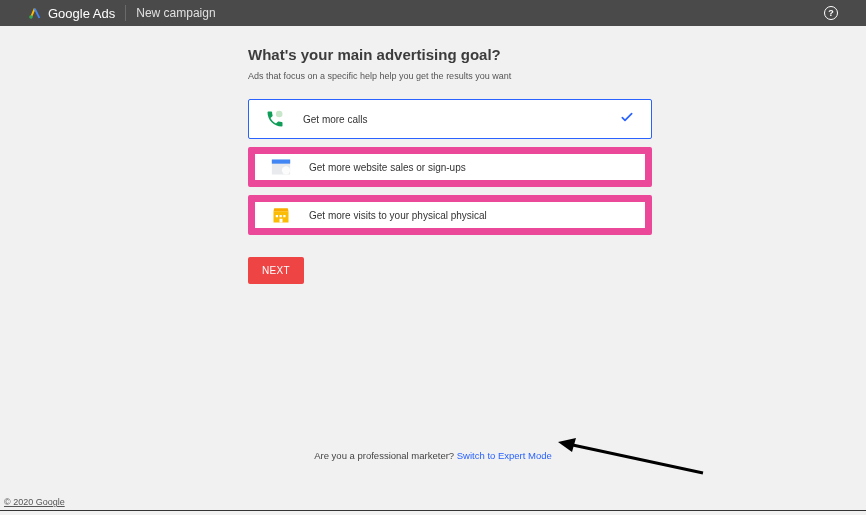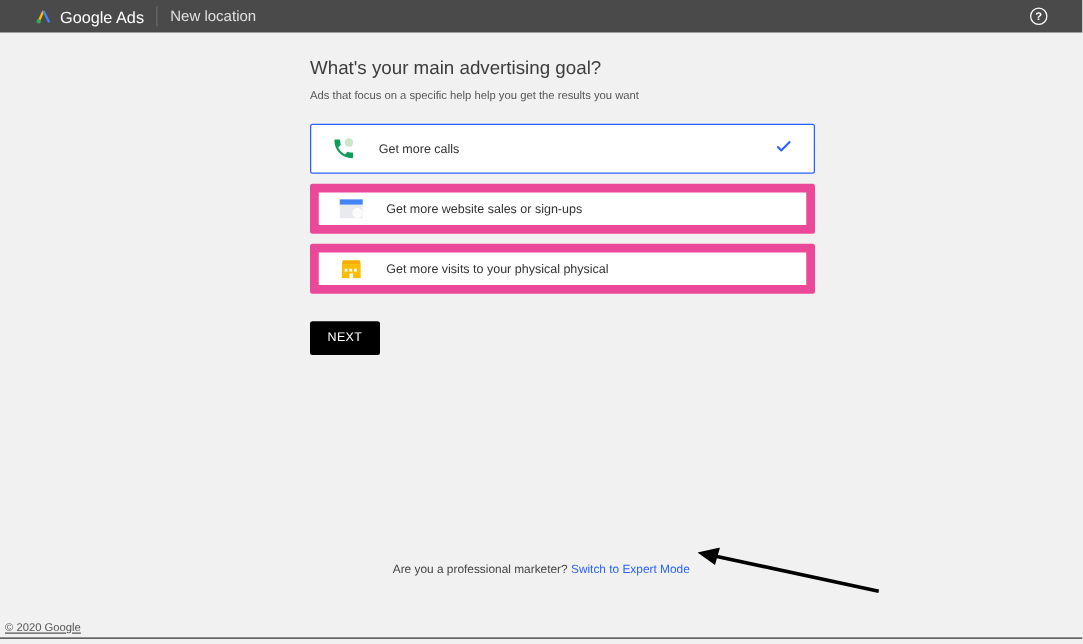--- a/index.html
+++ b/index.html
@@ -21,42 +21,42 @@
     .spacer { flex: 1; }
     .help-icon {
       width: 14px; height: 14px; border-radius: 50%;
       border: 1.5px solid #fff; display: flex; align-items: center;
       justify-content: center; font-size: 9px; color: #fff; font-weight: bold;
     }
     
     .main { padding: 20px 0 0 0; }
     .content { width: 404px; margin: 0 auto 0 248px; }
     
-    .heading { font-size: 15px; color: #3c3c3c; font-weight: 400; margin-bottom: 8px; }
+    .heading { font-size: 15px; color: #3c3c3c; font-weight: 700; margin-bottom: 8px; }
     .subheading { font-size: 9px; color: #555; margin-bottom: 18px; }
     
     .option {
       background: #fff;
       border: 7px solid #ec4899;
       border-radius: 2px;
       height: 40px;
       display: flex;
       align-items: center;
       padding: 0 16px;
       margin-bottom: 8px;
       cursor: pointer;
       position: relative;
     }
     .option.selected { border: 1.5px solid #2962ff; }
     .option-icon { width: 20px; height: 20px; display: flex; align-items: center; justify-content: center; margin-right: 18px; }
     .option-label { font-size: 10px; color: #333; text-align: center; }
     .checkmark { position: absolute; right: 16px; color: #2962ff; }
     
     .next-btn {
-      background: #000000;
+      background: #ef4444;
       color: #fff;
       border: none;
       border-radius: 2px;
       font-size: 10px;
       font-weight: 500;
       padding: 8px 14px;
       margin-top: 14px;
       cursor: pointer;
       letter-spacing: 0.3px;
     }
@@ -105,21 +105,21 @@
 <div class="topbar">
   <div class="logo-wrap">
     <svg class="logo-icon" viewBox="0 0 24 24">
       <path d="M3 20 L10 4 L13 5 L6 21 Z" fill="#fbbc04"></path>
       <path d="M13 4 L21 20 L18 21 L10 5 Z" fill="#4285f4"></path>
       <circle cx="5" cy="19" r="3" fill="#34a853"></circle>
     </svg>
     <span class="product-name">Google Ads</span>
   </div>
   <div class="divider"></div>
-  <span class="page-name">New location</span>
+  <span class="page-name">New campaign</span>
   <div class="spacer"></div>
   <div class="help-icon">?</div>
 </div>
 
 <div class="main">
   <div class="content">
     <h1 class="heading">What's your main advertising goal?</h1>
     <p class="subheading">Ads that focus on a specific help help you get the results you want</p>
 
     <div class="option selected">

